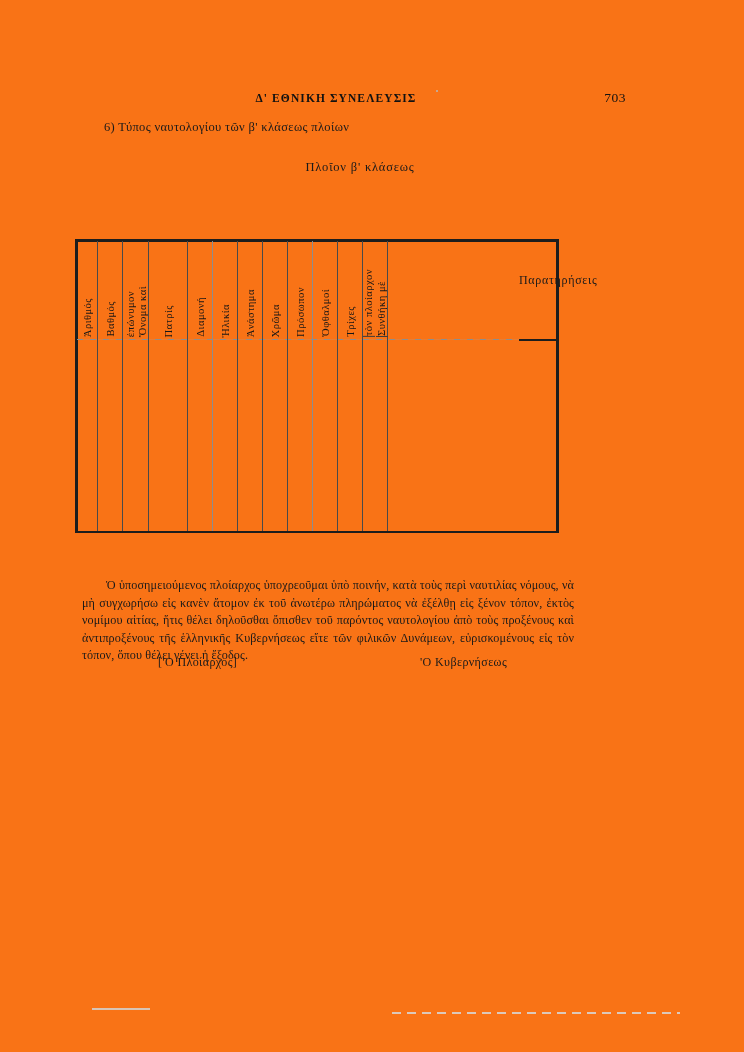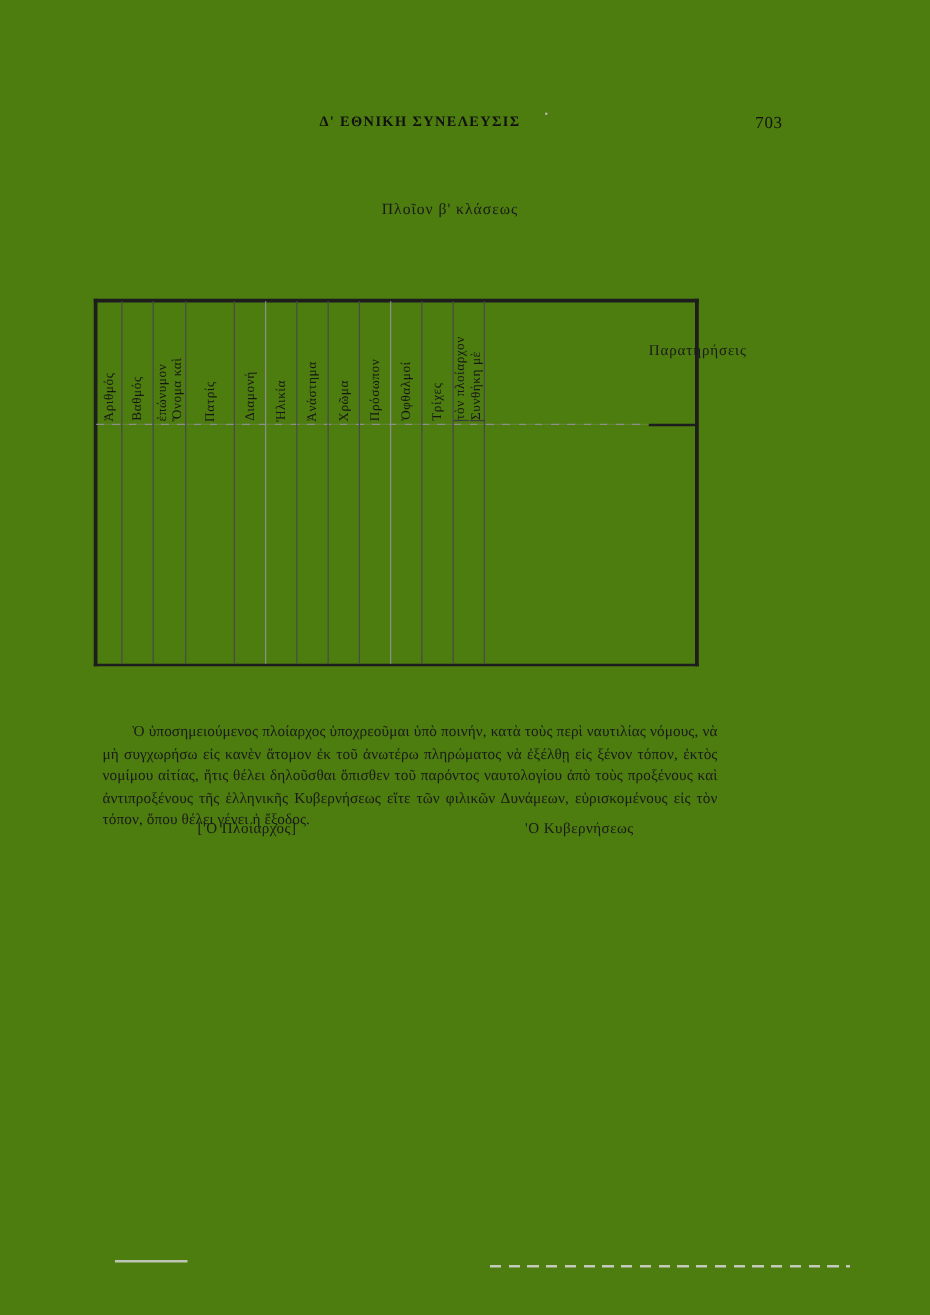--- a/index.html
+++ b/index.html
@@ -14,21 +14,21 @@
     position: relative;
     overflow: hidden;
     font-family: "Liberation Serif", "DejaVu Serif", serif;
     color: #1a1a1a;
     -webkit-font-smoothing: antialiased;
   }
 
   .page {
     position: absolute;
     inset: 0;
-    background: #4d7c0f;
+    background: #f97316;
   }
 
   
   .runhead {
     position: absolute;
     left: 0;
     right: 0;
     top: 92px;
     height: 16px;
   }
@@ -236,20 +236,21 @@
 <body>
 
 <div class="page">
 
   <div class="runhead">
     <div class="runhead-title">Δ' ΕΘΝΙΚΗ ΣΥΝΕΛΕΥΣΙΣ</div>
     <div class="runhead-folio">703</div>
     <div class="runhead-speck"></div>
   </div>
 
+  <div class="item-heading">6) Τύπος ναυτολογίου τῶν β' κλάσεως πλοίων</div>
 
   <div class="form-title">Πλοῖον β' κλάσεως</div>
 
 
   <div class="table-wrap">
     <div class="tbl-border-top"></div>
     <div class="tbl-border-bottom"></div>
     <div class="tbl-border-left"></div>
     <div class="tbl-border-right"></div>
 

